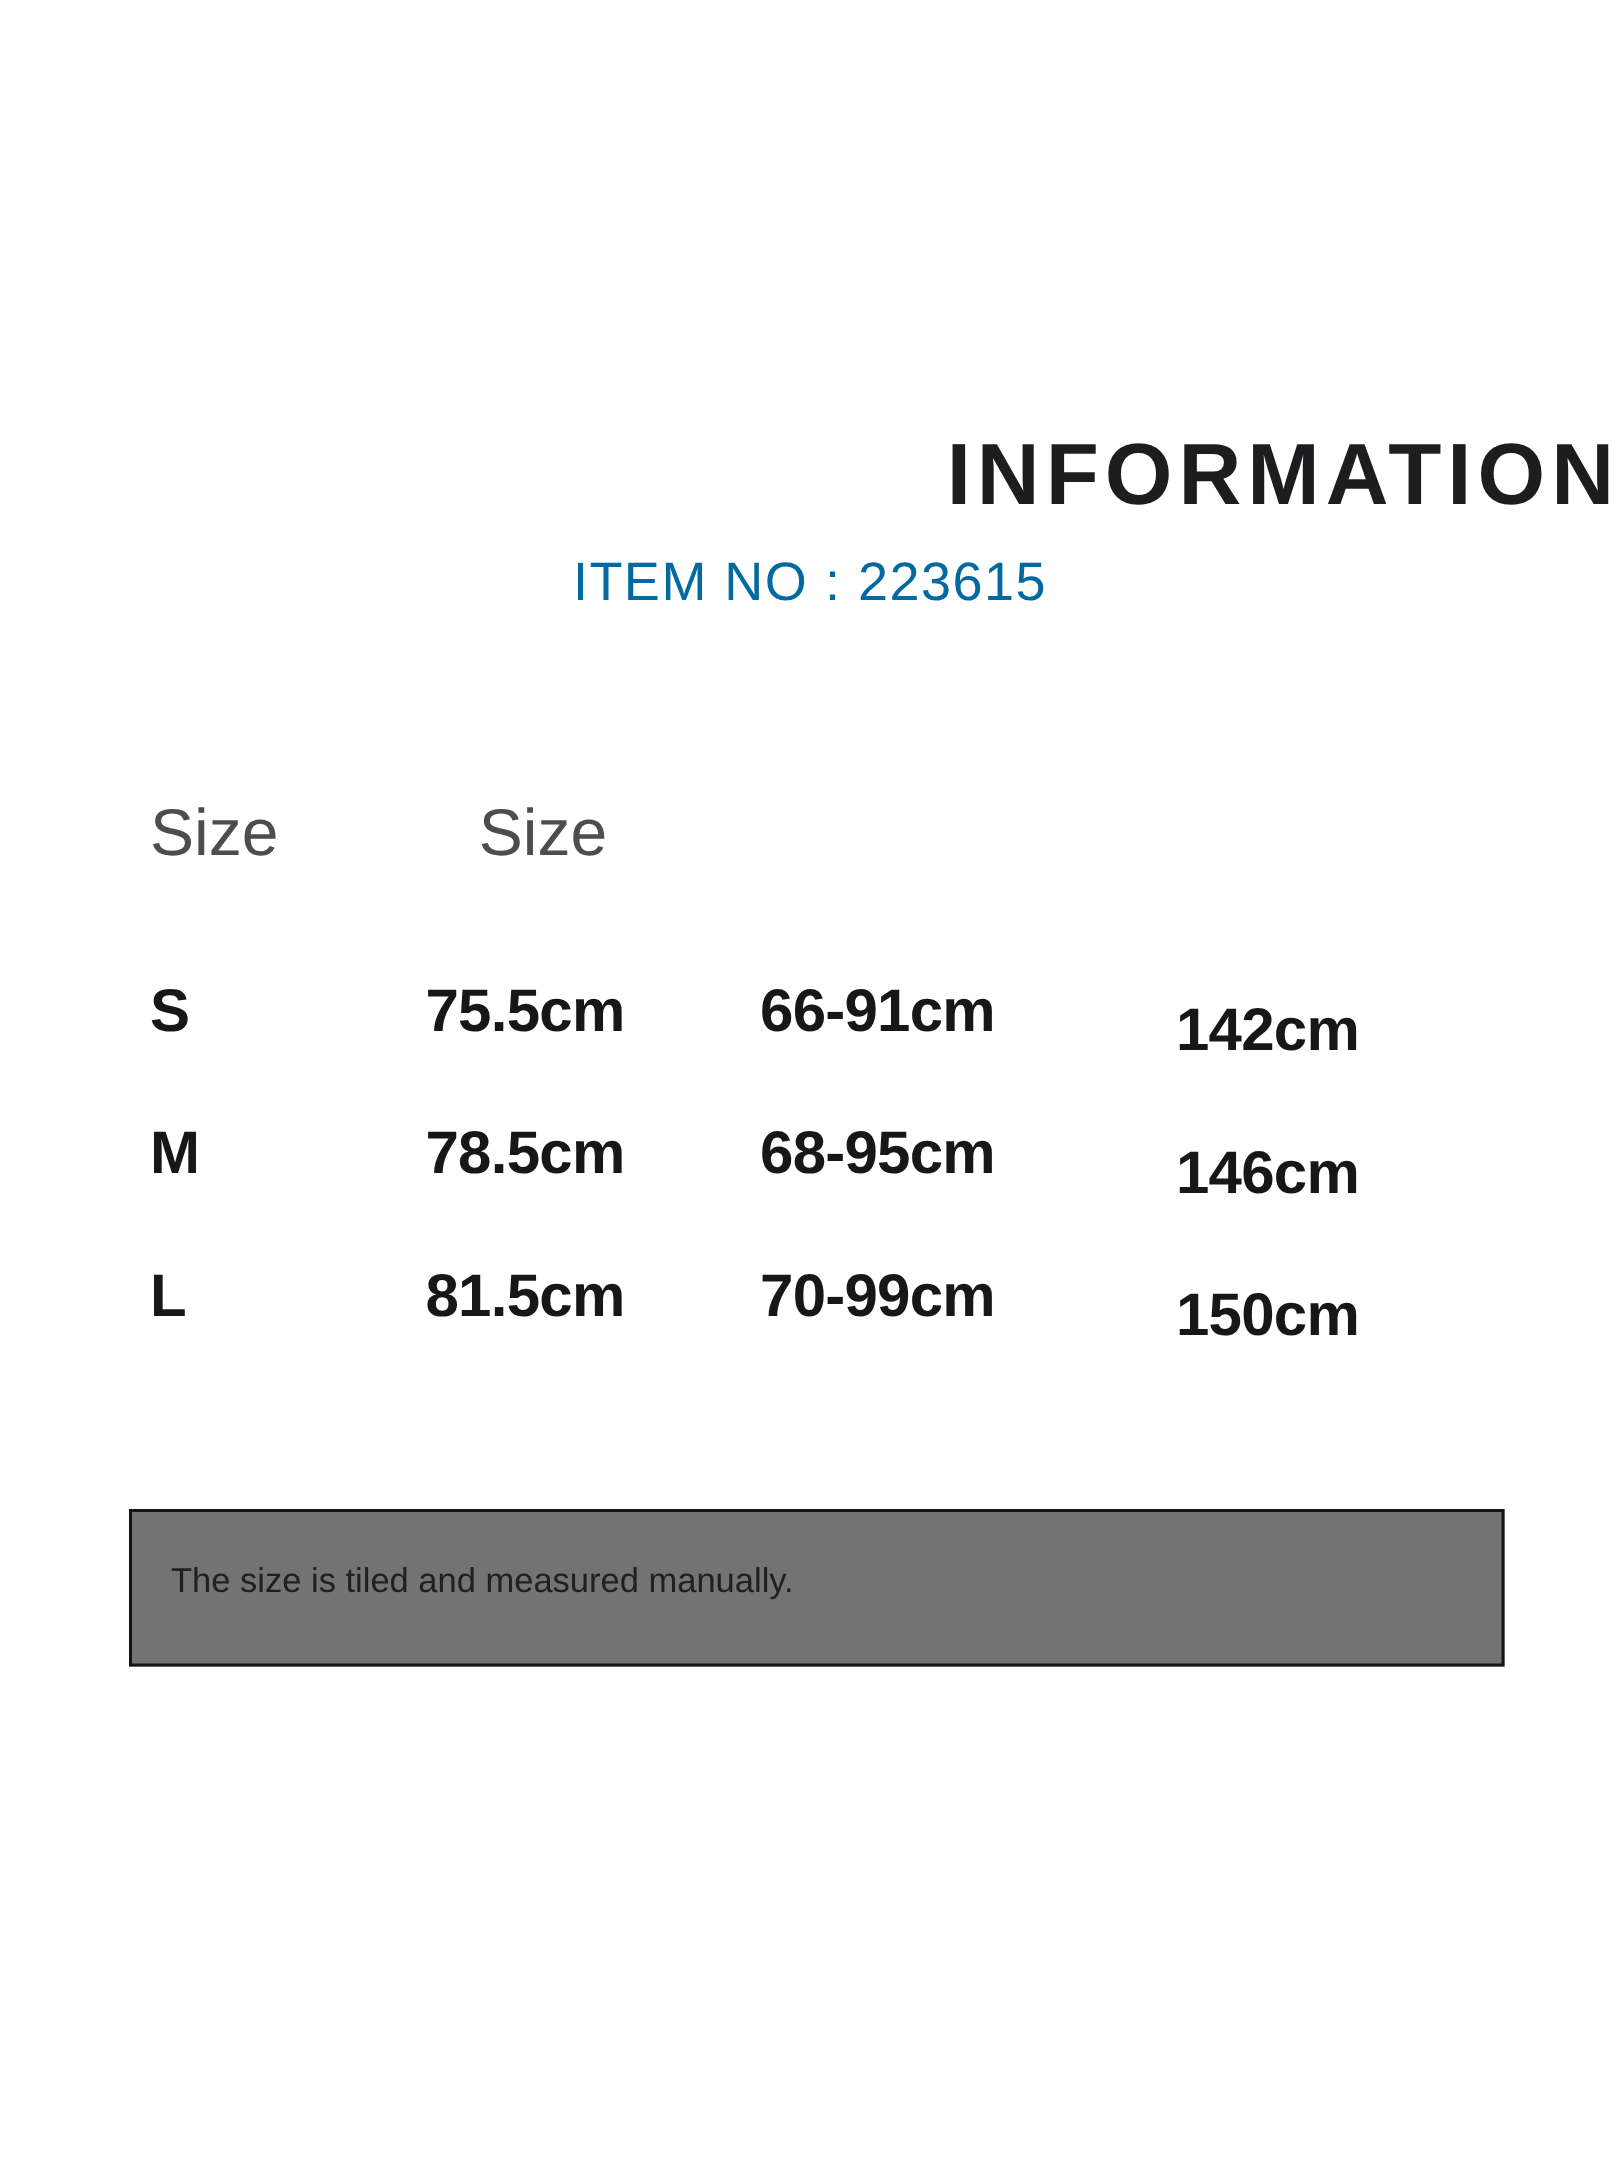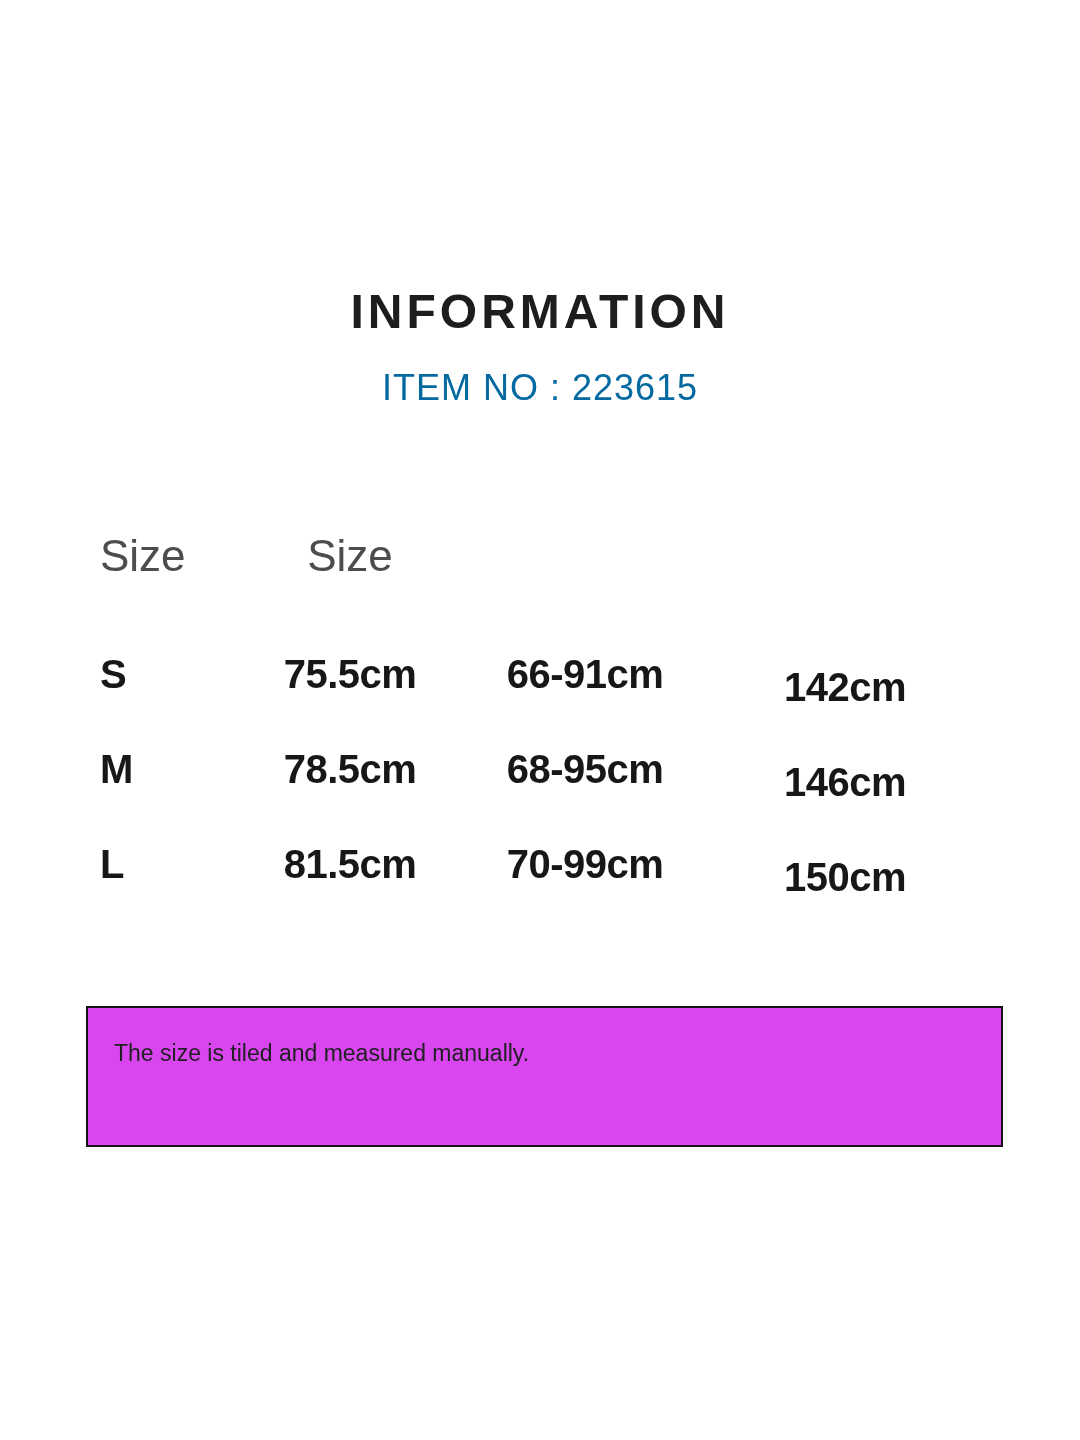--- a/index.html
+++ b/index.html
@@ -15,22 +15,22 @@
     font-family: "Liberation Sans", sans-serif;
     overflow: hidden;
   }
 
   
   .title {
     position: absolute;
     top: 288px;
     left: 0;
     width: 100%;
-    text-align: center;
-    font-size: 48px;
+    text-align: right;
+    font-size: 58px;
     line-height: 1;
     font-weight: 800;
     letter-spacing: 4px;
     color: #1d1d1f;
   }
   .subtitle {
     position: absolute;
     top: 370px;
     left: 0;
     width: 100%;
@@ -50,20 +50,21 @@
     width: 1080px;
   }
   .trow {
     display: grid;
     grid-template-columns: 170px 240px 230px 290px;
     padding-left: 60px;
     align-items: baseline;
   }
   .trow.head {
     height: 118px;
+    gap: 12px;
   }
   .trow.body-row {
     height: 95px;
   }
   .cell {
     text-align: center;
     white-space: nowrap;
   }
   .cell.size-col {
     text-align: left;
@@ -86,24 +87,24 @@
     position: relative;
     top: 13px;
   }
 
   
   .note-box {
     position: absolute;
     top: 1006px;
     left: 86px;
     width: 917px;
-    height: 141px;
+    height: 105px;
     box-sizing: border-box;
     border: 2px solid #141414;
-    background: #d946ef;
+    background: #737373;
   }
   .note-line {
     font-size: 23px;
     line-height: 36px;
     color: #202023;
     white-space: nowrap;
   }
   .note-line.first {
     margin: 27px 0 0 26px;
   }

